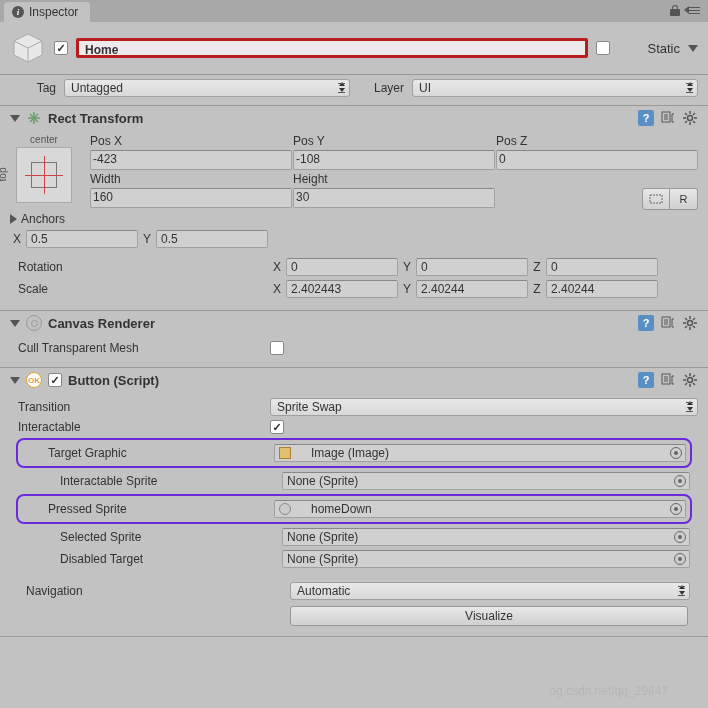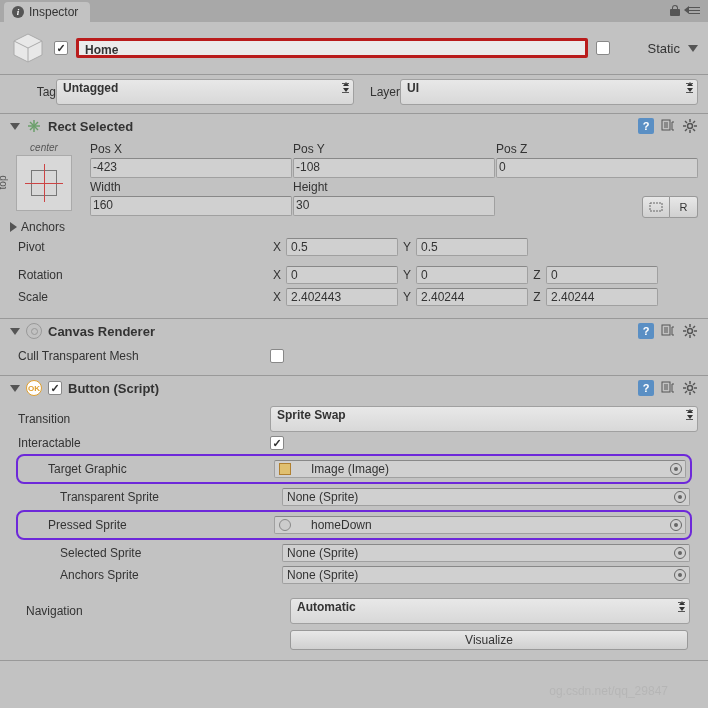--- a/index.html
+++ b/index.html
@@ -22,44 +22,44 @@
 .header { padding: 8px 10px; display: flex; align-items: center; gap: 8px; border-bottom: 1px solid #999; }
 .cube-icon { width: 36px; height: 36px; position: relative; }
 .cube-icon svg { width: 100%; height: 100%; }
 .chk { width: 14px; height: 14px; background: #fff; border: 1px solid #888; border-radius: 2px; display: flex; align-items: center; justify-content: center; }
 .chk.on::after { content: "✓"; font-size: 11px; color: #333; font-weight: bold; }
 .name-input { flex: 1; background: #ebebeb; border: 3px solid #b91c1c; border-radius: 2px; padding: 2px 6px; font-weight: bold; height: 20px; }
 .static-chk { width: 14px; height: 14px; background: #fff; border: 1px solid #888; border-radius: 2px; }
 .static-label { font-size: 13px; margin-left: 29px; }
 .down-arrow { width: 0; height: 0; border-left: 5px solid transparent; border-right: 5px solid transparent; border-top: 7px solid #555; }
 
-.tag-layer { display: flex; padding: 4px 10px 8px 10px; align-items: center; border-bottom: 1px solid #999; }
+.tag-layer { display: flex; padding: 4px 10px 8px 10px; gap: 8px; align-items: center; border-bottom: 1px solid #999; }
 .tag-layer .label { width: 46px; text-align: right; }
-.dropdown { background: linear-gradient(#e8e8e8,#d8d8d8); border: 1px solid #a0a0a0; border-radius: 3px; padding: 1px 18px 1px 6px; height: 26px; position: relative; font-weight: bold; }
+.dropdown { background: linear-gradient(#e8e8e8,#d8d8d8); border: 1px solid #a0a0a0; border-radius: 3px; padding: 1px 18px 1px 6px; height: 18px; position: relative; }
 .dropdown::after { content: ""; position: absolute; right: 4px; top: 3px; width: 7px; height: 10px; background:
   linear-gradient(#555,#555) 0 0/7px 1px no-repeat,
   linear-gradient(#555,#555) 0 9px/7px 1px no-repeat;
 }
 .dropdown .dd-arrows { position: absolute; right: 4px; top: 2px; }
 .dd-arrows::before { content: ""; display: block; width: 0; height: 0; border-left: 3px solid transparent; border-right: 3px solid transparent; border-bottom: 4px solid #333; margin-bottom: 2px; }
 .dd-arrows::after { content: ""; display: block; width: 0; height: 0; border-left: 3px solid transparent; border-right: 3px solid transparent; border-top: 4px solid #333; }
 
 .component { border-bottom: 1px solid #999; }
 .comp-header { display: flex; align-items: center; padding: 4px 10px; gap: 6px; }
 .fold { width: 0; height: 0; border-left: 5px solid transparent; border-right: 5px solid transparent; border-top: 7px solid #555; cursor: pointer; }
 .fold.right { border-top: 5px solid transparent; border-bottom: 5px solid transparent; border-left: 7px solid #555; border-right: none; }
 .comp-title { font-weight: bold; flex: 1; font-size: 13px; }
 .header-icons { display: flex; gap: 6px; align-items: center; }
 .help-icon { width: 16px; height: 16px; background: #5a8fc4; border-radius: 2px; display: flex; align-items: center; justify-content: center; color: #fff; font-weight: bold; font-size: 11px; }
 .gear-icon { width: 16px; height: 16px; }
 
 .rect-body { padding: 2px 10px 10px 10px; }
 .rect-top { display: flex; gap: 12px; }
 .anchor-widget { width: 68px; padding-top: 2px; }
-.anchor-label { text-align: center; font-size: 10px; color: #555; margin-bottom: 2px; font-style: italic; }
+.anchor-label { text-align: center; font-size: 10px; color: #555; margin-bottom: 2px; }
 .anchor-box { width: 56px; height: 56px; border: 1px solid #aaa; background: #d8d8d8; margin: 0 auto; position: relative; }
 .anchor-inner { position: absolute; top: 14px; left: 14px; width: 26px; height: 26px; border: 1px solid #777; }
 .anchor-cross-v { position: absolute; left: 27px; top: 8px; width: 1px; height: 38px; background: #c44; }
 .anchor-cross-h { position: absolute; top: 27px; left: 8px; height: 1px; width: 38px; background: #c44; }
 .anchor-top { position: absolute; left: -14px; top: 22px; font-size: 10px; color: #555; transform: rotate(-90deg); }
 .pos-grid { flex: 1; }
 .pos-row { display: flex; gap: 1px; margin-bottom: 0; }
 .pos-col { flex: 1; }
 .pos-label { font-size: 12px; padding: 2px 0; }
 .num-input { width: 100%; background: #d0d0d0; border: 1px solid #a0a0a0; border-top-color: #888; border-radius: 2px; padding: 1px 2px; height: 20px; }
@@ -146,21 +146,21 @@
     <div class="comp-header">
       <span class="fold"></span>
       <span class="rect-icon2">
         <svg viewBox="0 0 16 16">
             <line x1="2" y1="8" x2="14" y2="8" stroke="#6a9f6a" stroke-width="1.5"></line>
             <line x1="8" y1="2" x2="8" y2="14" stroke="#6a9f6a" stroke-width="1.5"></line>
             <line x1="4" y1="4" x2="12" y2="12" stroke="#6a9f6a" stroke-width="1.5"></line>
             <line x1="12" y1="4" x2="4" y2="12" stroke="#6a9f6a" stroke-width="1.5"></line>
           </svg>
       </span>
-      <span class="comp-title">Rect Selected</span>
+      <span class="comp-title">Rect Transform</span>
       <div class="header-icons">
         <span class="help-icon">?</span>
         <svg class="preset-svg" viewBox="0 0 16 16">
             <rect x="2" y="2" width="8" height="10" fill="none" stroke="#555"></rect>
             <line x1="4" y1="5" x2="8" y2="5" stroke="#555"></line>
             <line x1="4" y1="7" x2="8" y2="7" stroke="#555"></line>
             <line x1="4" y1="9" x2="8" y2="9" stroke="#555"></line>
             <line x1="12" y1="4" x2="12" y2="12" stroke="#555"></line>
             <line x1="12" y1="4" x2="14" y2="4" stroke="#555"></line>
             <line x1="12" y1="12" x2="14" y2="12" stroke="#555"></line>
@@ -228,21 +228,20 @@
               </div>
             </div>
           </div>
         </div>
       </div>
       <div class="prop-row">
         <span class="fold right" style="margin-right:4px"></span>
         <span>Anchors</span>
       </div>
       <div class="prop-row">
-        <span class="prop-label">Pivot</span>
         <div class="xyz-group">
           <span class="xyz-label">X</span>
             <div class="xyz-input">0.5</div>
           <span class="xyz-label">Y</span>
             <div class="xyz-input">0.5</div>
         </div>
       </div>
       <div class="prop-row" style="margin-top:6px">
         <span class="prop-label">Rotation</span>
         <div class="xyz-group">
@@ -352,21 +351,21 @@
         <div class="prop-row">
           <span class="prop-label indent" style="width:252px">Target Graphic</span>
           <div class="obj-field">
               <span class="obj-icon"></span>
               <span>Image (Image)</span>
               <span class="target"></span>
             </div>
         </div>
       </div>
       <div class="prop-row" style="padding:2px 8px">
-        <span class="prop-label indent2" style="width:264px">Transparent Sprite</span>
+        <span class="prop-label indent2" style="width:264px">Interactable Sprite</span>
         <div class="obj-field">
             <span>None (Sprite)</span>
             <span class="target"></span>
           </div>
       </div>
       <div class="highlight-box">
         <div class="prop-row">
           <span class="prop-label indent" style="width:252px">Pressed Sprite</span>
           <div class="obj-field">
               <span class="obj-icon gear"></span>
@@ -376,21 +375,21 @@
         </div>
       </div>
       <div class="prop-row" style="padding:2px 8px">
         <span class="prop-label indent2" style="width:264px">Selected Sprite</span>
         <div class="obj-field">
             <span>None (Sprite)</span>
             <span class="target"></span>
           </div>
       </div>
       <div class="prop-row" style="padding:2px 8px">
-        <span class="prop-label indent2" style="width:264px">Anchors Sprite</span>
+        <span class="prop-label indent2" style="width:264px">Disabled Target</span>
         <div class="obj-field">
             <span>None (Sprite)</span>
             <span class="target"></span>
           </div>
       </div>
       <div class="prop-row" style="margin-top:10px;padding:2px 8px">
         <span class="prop-label" style="width:272px">Navigation</span>
         <div class="dropdown" style="flex:1"><span>Automatic</span><span class="dd-arrows"></span></div>
       </div>
       <div class="viz-btn">Visualize</div>

